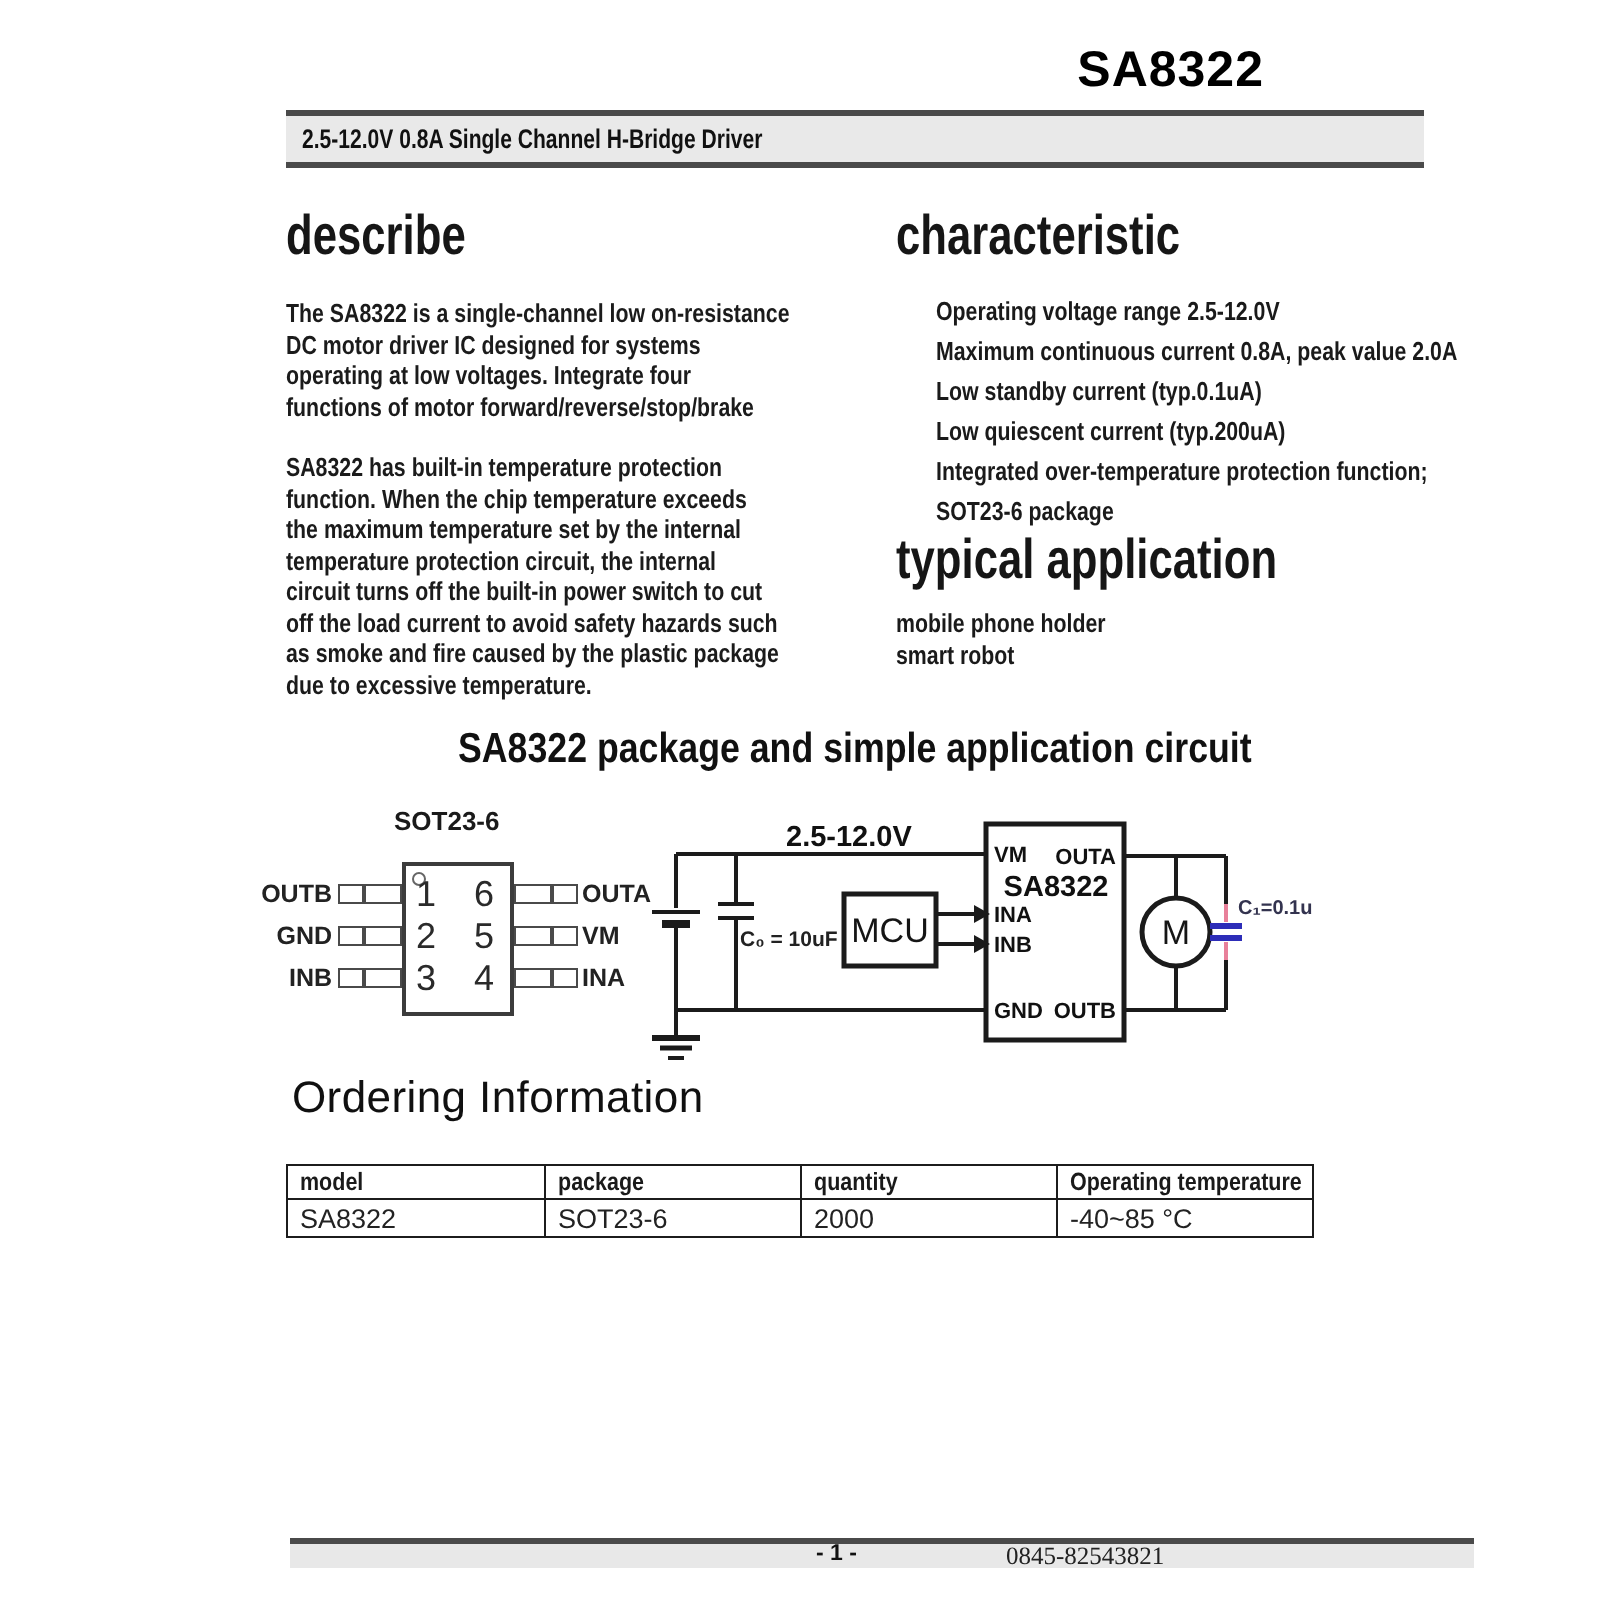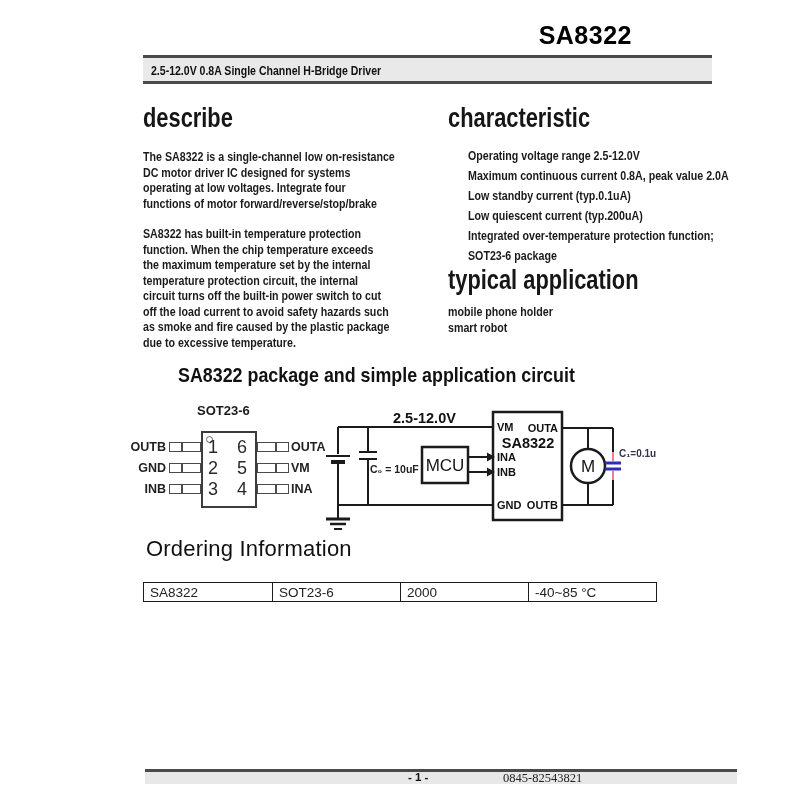--- a/index.html
+++ b/index.html
@@ -29,21 +29,21 @@
   .bodytext{font-size:13px;font-weight:bold;line-height:15.5px;white-space:pre-line;color:#1b1b1b;}
   .p1{left:143px;top:149px;width:380px;}
   .p2{left:143px;top:226px;width:380px;}
 
   .char-list{left:448px;top:146px;width:340px;margin-left:20px;}
   .char-item{font-size:13px;font-weight:bold;line-height:20px;white-space:nowrap;transform:scaleX(0.82);transform-origin:0 0;}
   .typ-list{left:448px;top:304px;}
   .typ-item{font-size:13px;font-weight:bold;line-height:15.5px;white-space:nowrap;transform:scaleX(0.82);transform-origin:0 0;}
 
   
-  .pkg-heading{left:143px;top:363px;width:569px;font-size:21px;font-weight:bold;color:#111;}
+  .pkg-heading{left:143px;top:363px;width:569px;text-align:center;font-size:21px;font-weight:bold;color:#111;}
 
   .sot-title{left:197px;top:403px;font-size:13px;font-weight:bold;}
   .ic-body{left:201px;top:431px;width:52px;height:73px;border:2px solid #3c3c3c;background:#fff;}
   .pin1-dot{left:206px;top:436px;width:5px;height:5px;border:1.5px solid #666;border-radius:50%;background:#fff;}
   .pin-num{font-size:18px;color:#2a2a2a;font-weight:400;}
   .lead{height:8px;border:1.5px solid #4a4a4a;background:#fff;}
   .pin-label{font-size:12.5px;font-weight:bold;color:#222;white-space:nowrap;}
   .pin-label.left{width:48px;text-align:right;}
 
   .circuit-svg{left:318px;top:395px;}
@@ -196,20 +196,26 @@
 
 <div class="abs h-ordering">Ordering Information</div>
 <table class="order">
   <colgroup>
       <col style="width:129px">
       <col style="width:128px">
       <col style="width:128px">
       <col style="width:128px">
     </colgroup>
   <tbody>
+      <tr>
+    <th><span class="thsq">model</span></th>
+    <th><span class="thsq">package</span></th>
+    <th><span class="thsq">quantity</span></th>
+    <th><span class="thsq">Operating temperature</span></th>
+  </tr>
   <tr>
     <td>SA8322</td>
     <td>SOT23-6</td>
     <td>2000</td>
     <td>-40~85 °C</td>
   </tr>
 </tbody>
   </table>
 
 <div class="abs footer-rule"></div>

